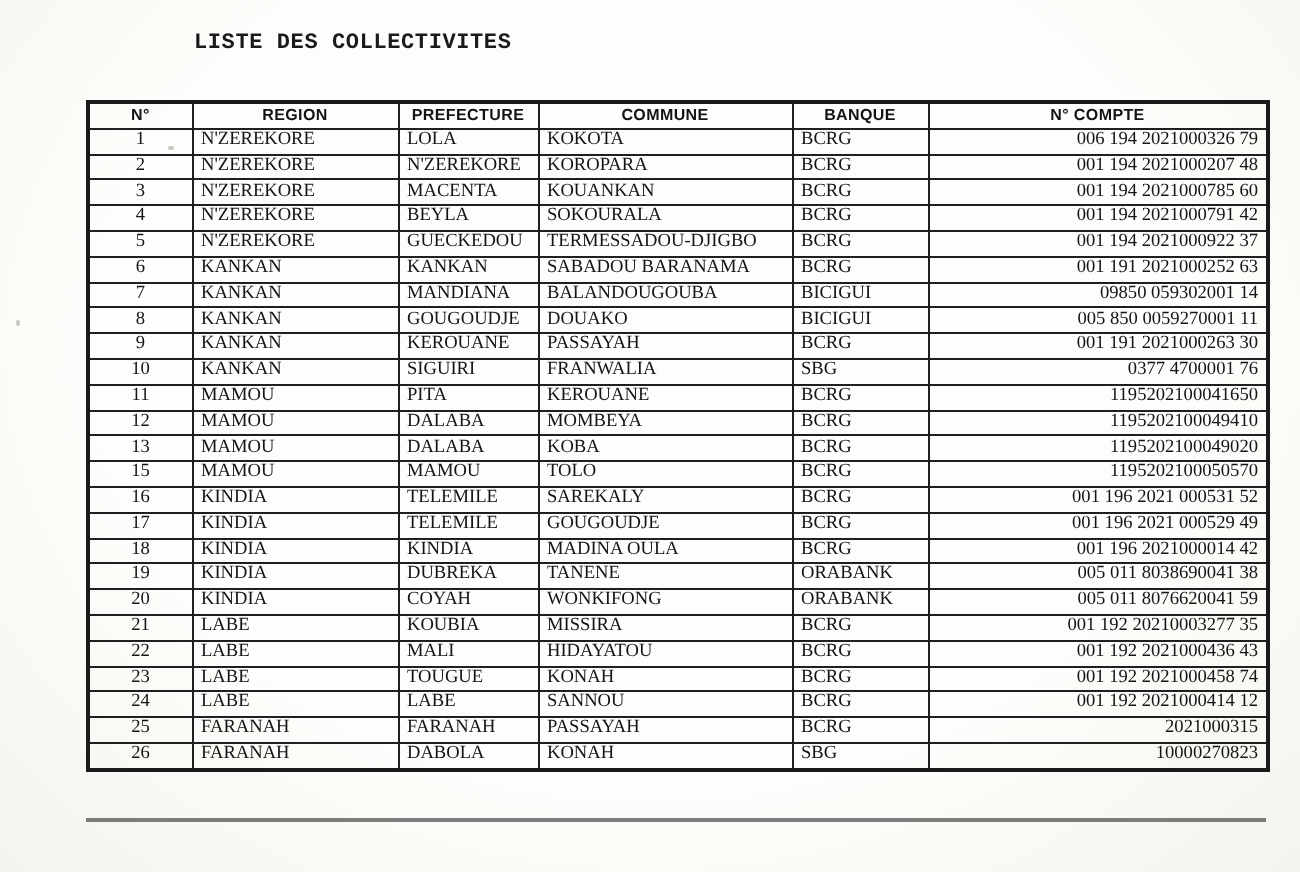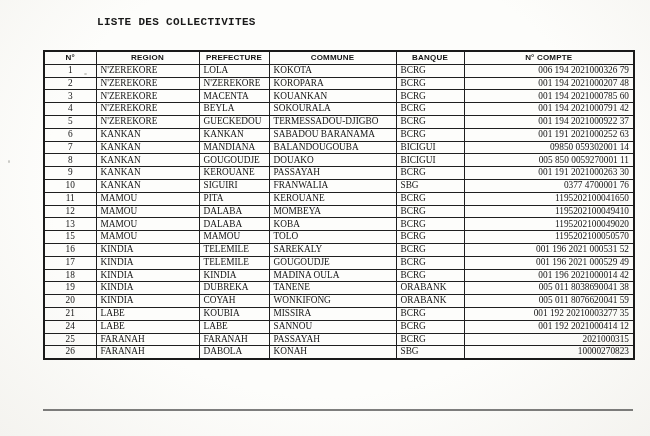--- a/index.html
+++ b/index.html
@@ -264,20 +264,36 @@
       </tr>
       <tr>
         <td class="c0">21</td>
         <td class="c1">LABE</td>
         <td class="c2">KOUBIA</td>
         <td class="c3">MISSIRA</td>
         <td class="c4">BCRG</td>
         <td class="c5">001 192 20210003277 35</td>
       </tr>
       <tr>
+        <td class="c0">22</td>
+        <td class="c1">LABE</td>
+        <td class="c2">MALI</td>
+        <td class="c3">HIDAYATOU</td>
+        <td class="c4">BCRG</td>
+        <td class="c5">001 192 2021000436 43</td>
+      </tr>
+      <tr>
+        <td class="c0">23</td>
+        <td class="c1">LABE</td>
+        <td class="c2">TOUGUE</td>
+        <td class="c3">KONAH</td>
+        <td class="c4">BCRG</td>
+        <td class="c5">001 192 2021000458 74</td>
+      </tr>
+      <tr>
         <td class="c0">24</td>
         <td class="c1">LABE</td>
         <td class="c2">LABE</td>
         <td class="c3">SANNOU</td>
         <td class="c4">BCRG</td>
         <td class="c5">001 192 2021000414 12</td>
       </tr>
       <tr>
         <td class="c0">25</td>
         <td class="c1">FARANAH</td>

